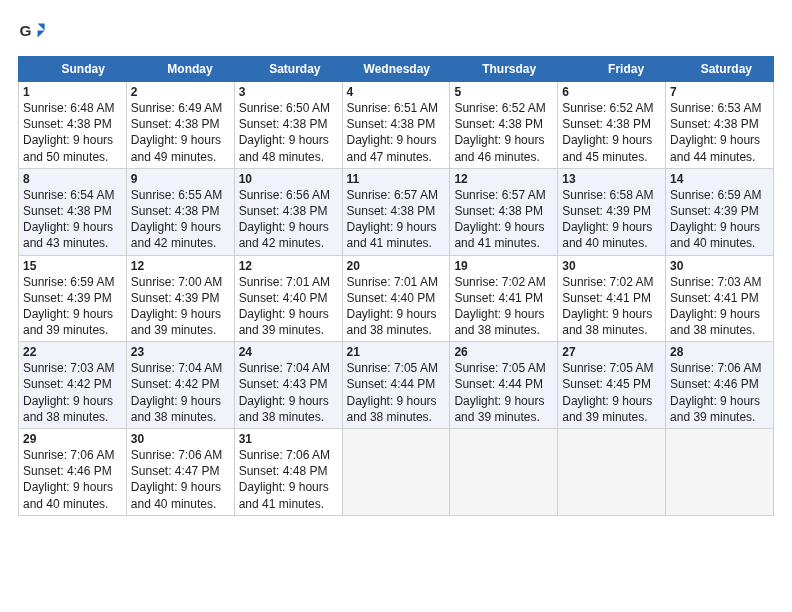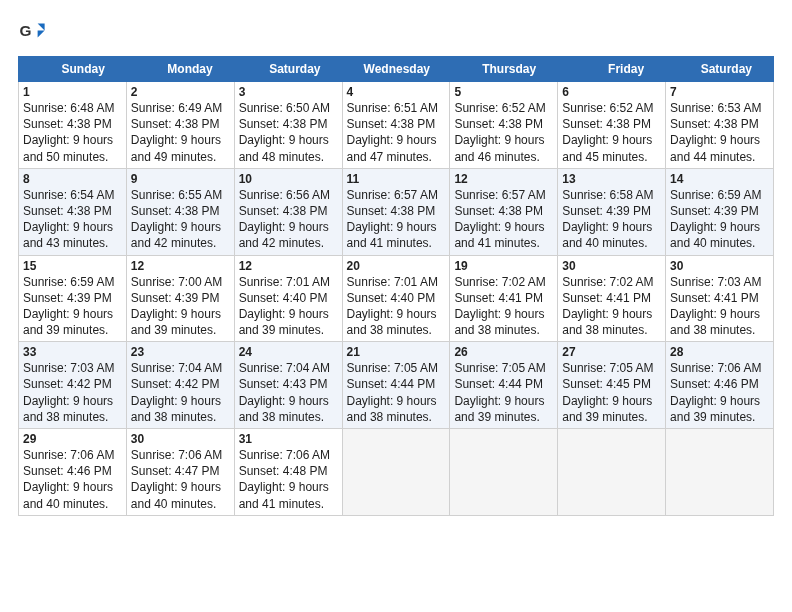--- a/index.html
+++ b/index.html
@@ -150,21 +150,21 @@
         <tr>
           <td><span class="day-num">15</span><span class="cell-text">Sunrise: 6:59 AM<br>Sunset: 4:39 PM<br>Daylight: 9 hours and 39 minutes.</span></td>
           <td><span class="day-num">12</span><span class="cell-text">Sunrise: 7:00 AM<br>Sunset: 4:39 PM<br>Daylight: 9 hours and 39 minutes.</span></td>
           <td><span class="day-num">12</span><span class="cell-text">Sunrise: 7:01 AM<br>Sunset: 4:40 PM<br>Daylight: 9 hours and 39 minutes.</span></td>
           <td><span class="day-num">20</span><span class="cell-text">Sunrise: 7:01 AM<br>Sunset: 4:40 PM<br>Daylight: 9 hours and 38 minutes.</span></td>
           <td><span class="day-num">19</span><span class="cell-text">Sunrise: 7:02 AM<br>Sunset: 4:41 PM<br>Daylight: 9 hours and 38 minutes.</span></td>
           <td><span class="day-num">30</span><span class="cell-text">Sunrise: 7:02 AM<br>Sunset: 4:41 PM<br>Daylight: 9 hours and 38 minutes.</span></td>
           <td><span class="day-num">30</span><span class="cell-text">Sunrise: 7:03 AM<br>Sunset: 4:41 PM<br>Daylight: 9 hours and 38 minutes.</span></td>
         </tr>
         <tr>
-          <td><span class="day-num">33</span><span class="cell-text">Sunrise: 7:03 AM<br>Sunset: 4:42 PM<br>Daylight: 9 hours and 38 minutes.</span></td>
+          <td><span class="day-num">22</span><span class="cell-text">Sunrise: 7:03 AM<br>Sunset: 4:42 PM<br>Daylight: 9 hours and 38 minutes.</span></td>
           <td><span class="day-num">23</span><span class="cell-text">Sunrise: 7:04 AM<br>Sunset: 4:42 PM<br>Daylight: 9 hours and 38 minutes.</span></td>
           <td><span class="day-num">24</span><span class="cell-text">Sunrise: 7:04 AM<br>Sunset: 4:43 PM<br>Daylight: 9 hours and 38 minutes.</span></td>
           <td><span class="day-num">21</span><span class="cell-text">Sunrise: 7:05 AM<br>Sunset: 4:44 PM<br>Daylight: 9 hours and 38 minutes.</span></td>
           <td><span class="day-num">26</span><span class="cell-text">Sunrise: 7:05 AM<br>Sunset: 4:44 PM<br>Daylight: 9 hours and 39 minutes.</span></td>
           <td><span class="day-num">27</span><span class="cell-text">Sunrise: 7:05 AM<br>Sunset: 4:45 PM<br>Daylight: 9 hours and 39 minutes.</span></td>
           <td><span class="day-num">28</span><span class="cell-text">Sunrise: 7:06 AM<br>Sunset: 4:46 PM<br>Daylight: 9 hours and 39 minutes.</span></td>
         </tr>
         <tr>
           <td><span class="day-num">29</span><span class="cell-text">Sunrise: 7:06 AM<br>Sunset: 4:46 PM<br>Daylight: 9 hours and 40 minutes.</span></td>
           <td><span class="day-num">30</span><span class="cell-text">Sunrise: 7:06 AM<br>Sunset: 4:47 PM<br>Daylight: 9 hours and 40 minutes.</span></td>

